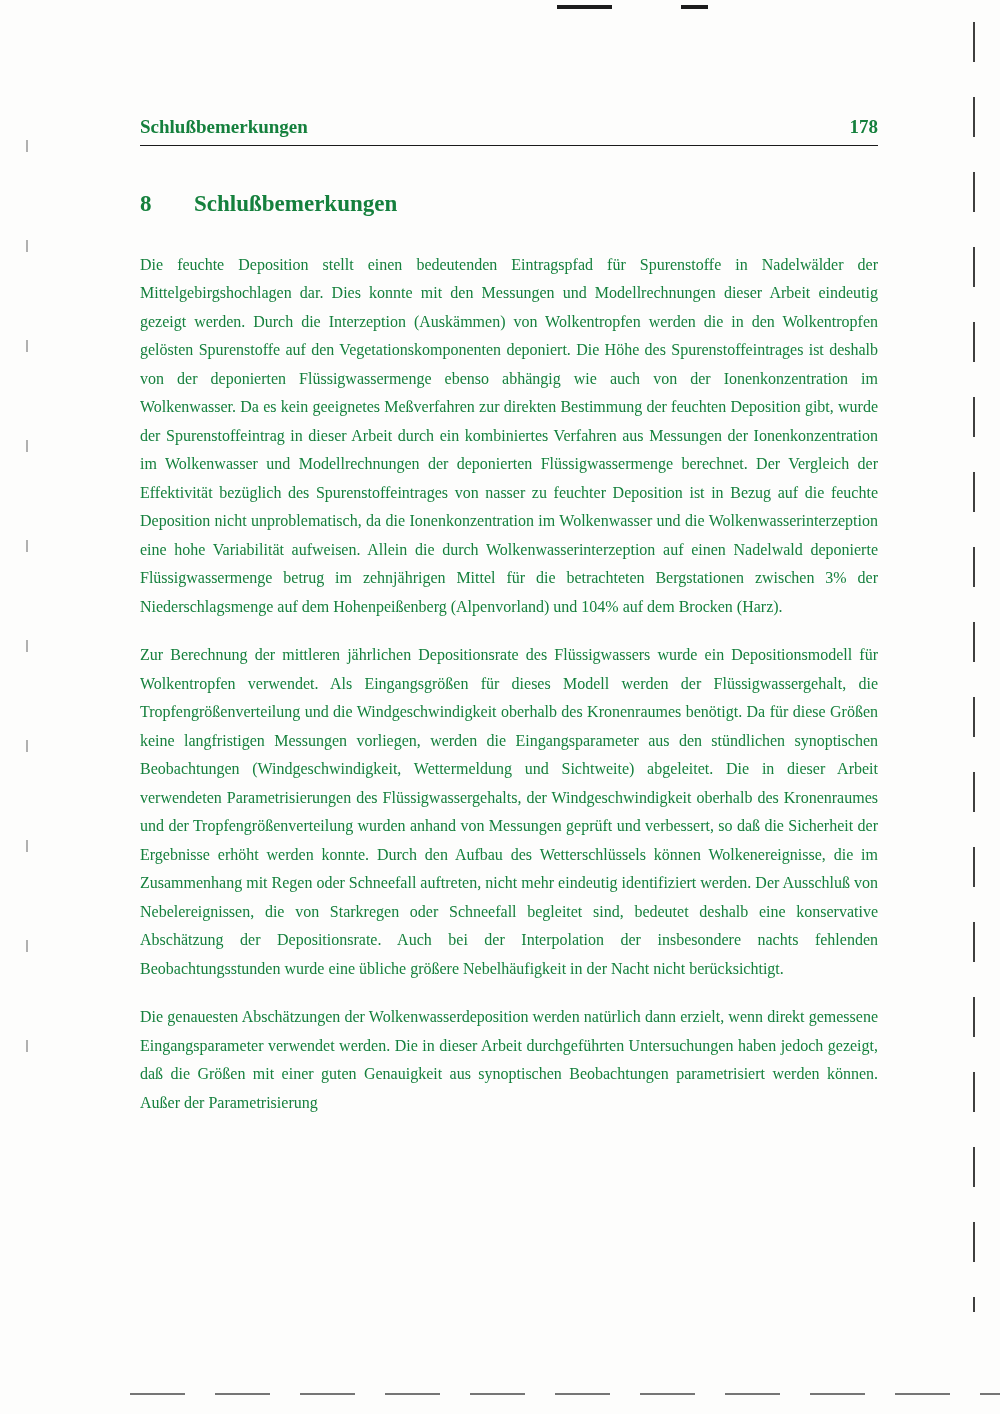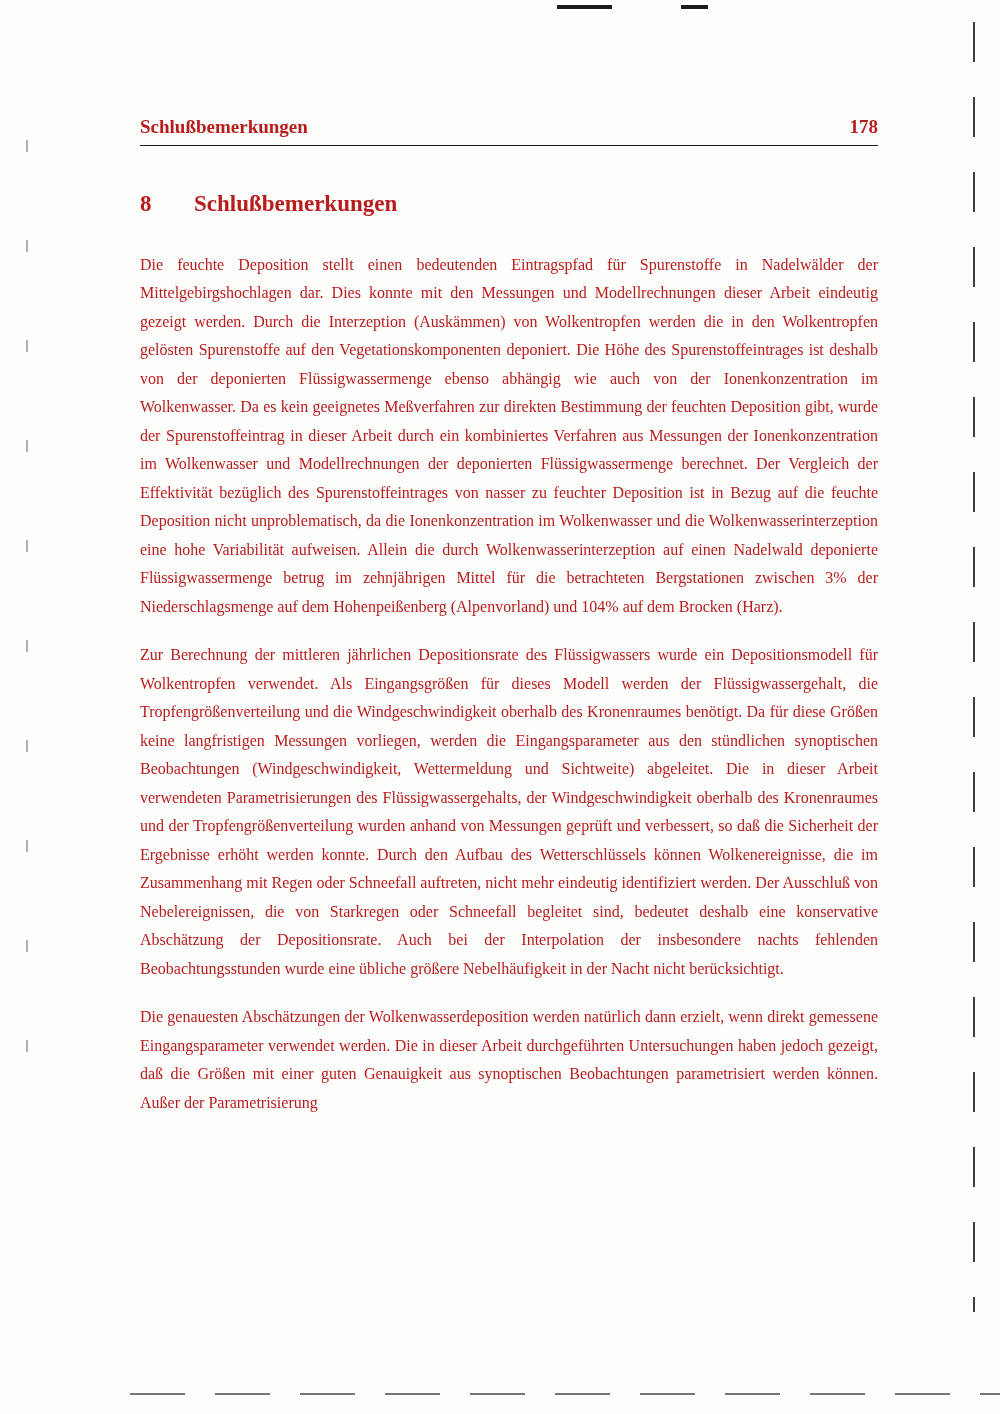--- a/index.html
+++ b/index.html
@@ -7,21 +7,21 @@
     padding: 0;
     background: #ffffff;
   }
   .page {
     position: relative;
     width: 1000px;
     height: 1414px;
     background: #fdfdfc;
     overflow: hidden;
     font-family: "Liberation Serif", serif;
-    color: #b91c1c;
+    color: #15803d;
   }
   .content {
     position: absolute;
     left: 140px;
     top: 116px;
     width: 738px;
   }
   .running-header {
     display: flex;
     justify-content: space-between;

